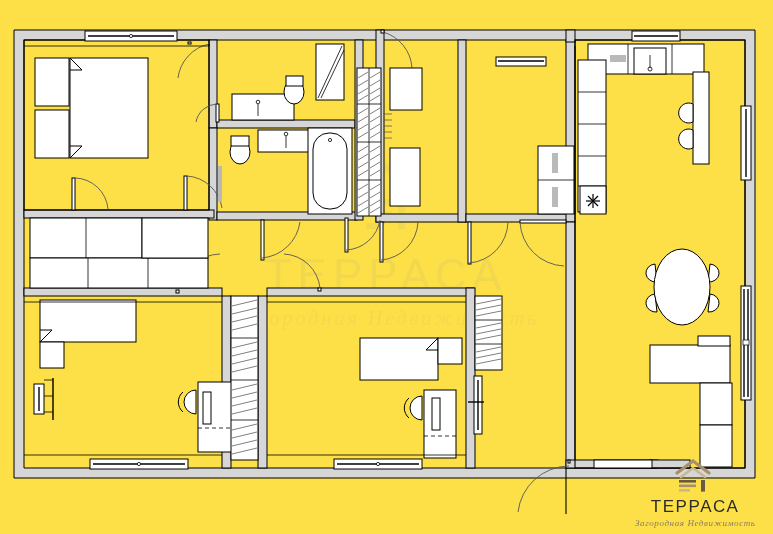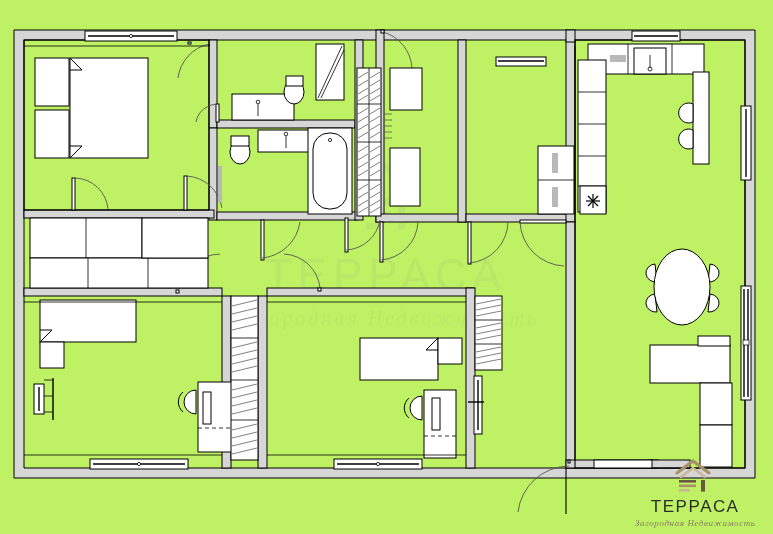--- a/index.html
+++ b/index.html
@@ -5,21 +5,21 @@
   html, body {
     margin: 0;
     padding: 0;
     background: #ffffff;
     font-family: "Liberation Sans", sans-serif;
   }
   #stage {
     position: relative;
     width: 773px;
     height: 534px;
-    background: #bef264;
+    background: #fde047;
     overflow: hidden;
   }
   #plan-svg {
     position: absolute;
     left: 0;
     top: 0;
     width: 773px;
     height: 534px;
   }
   .wall-fill { fill: #d6d6d6; stroke: #000000; stroke-width: 1; }

